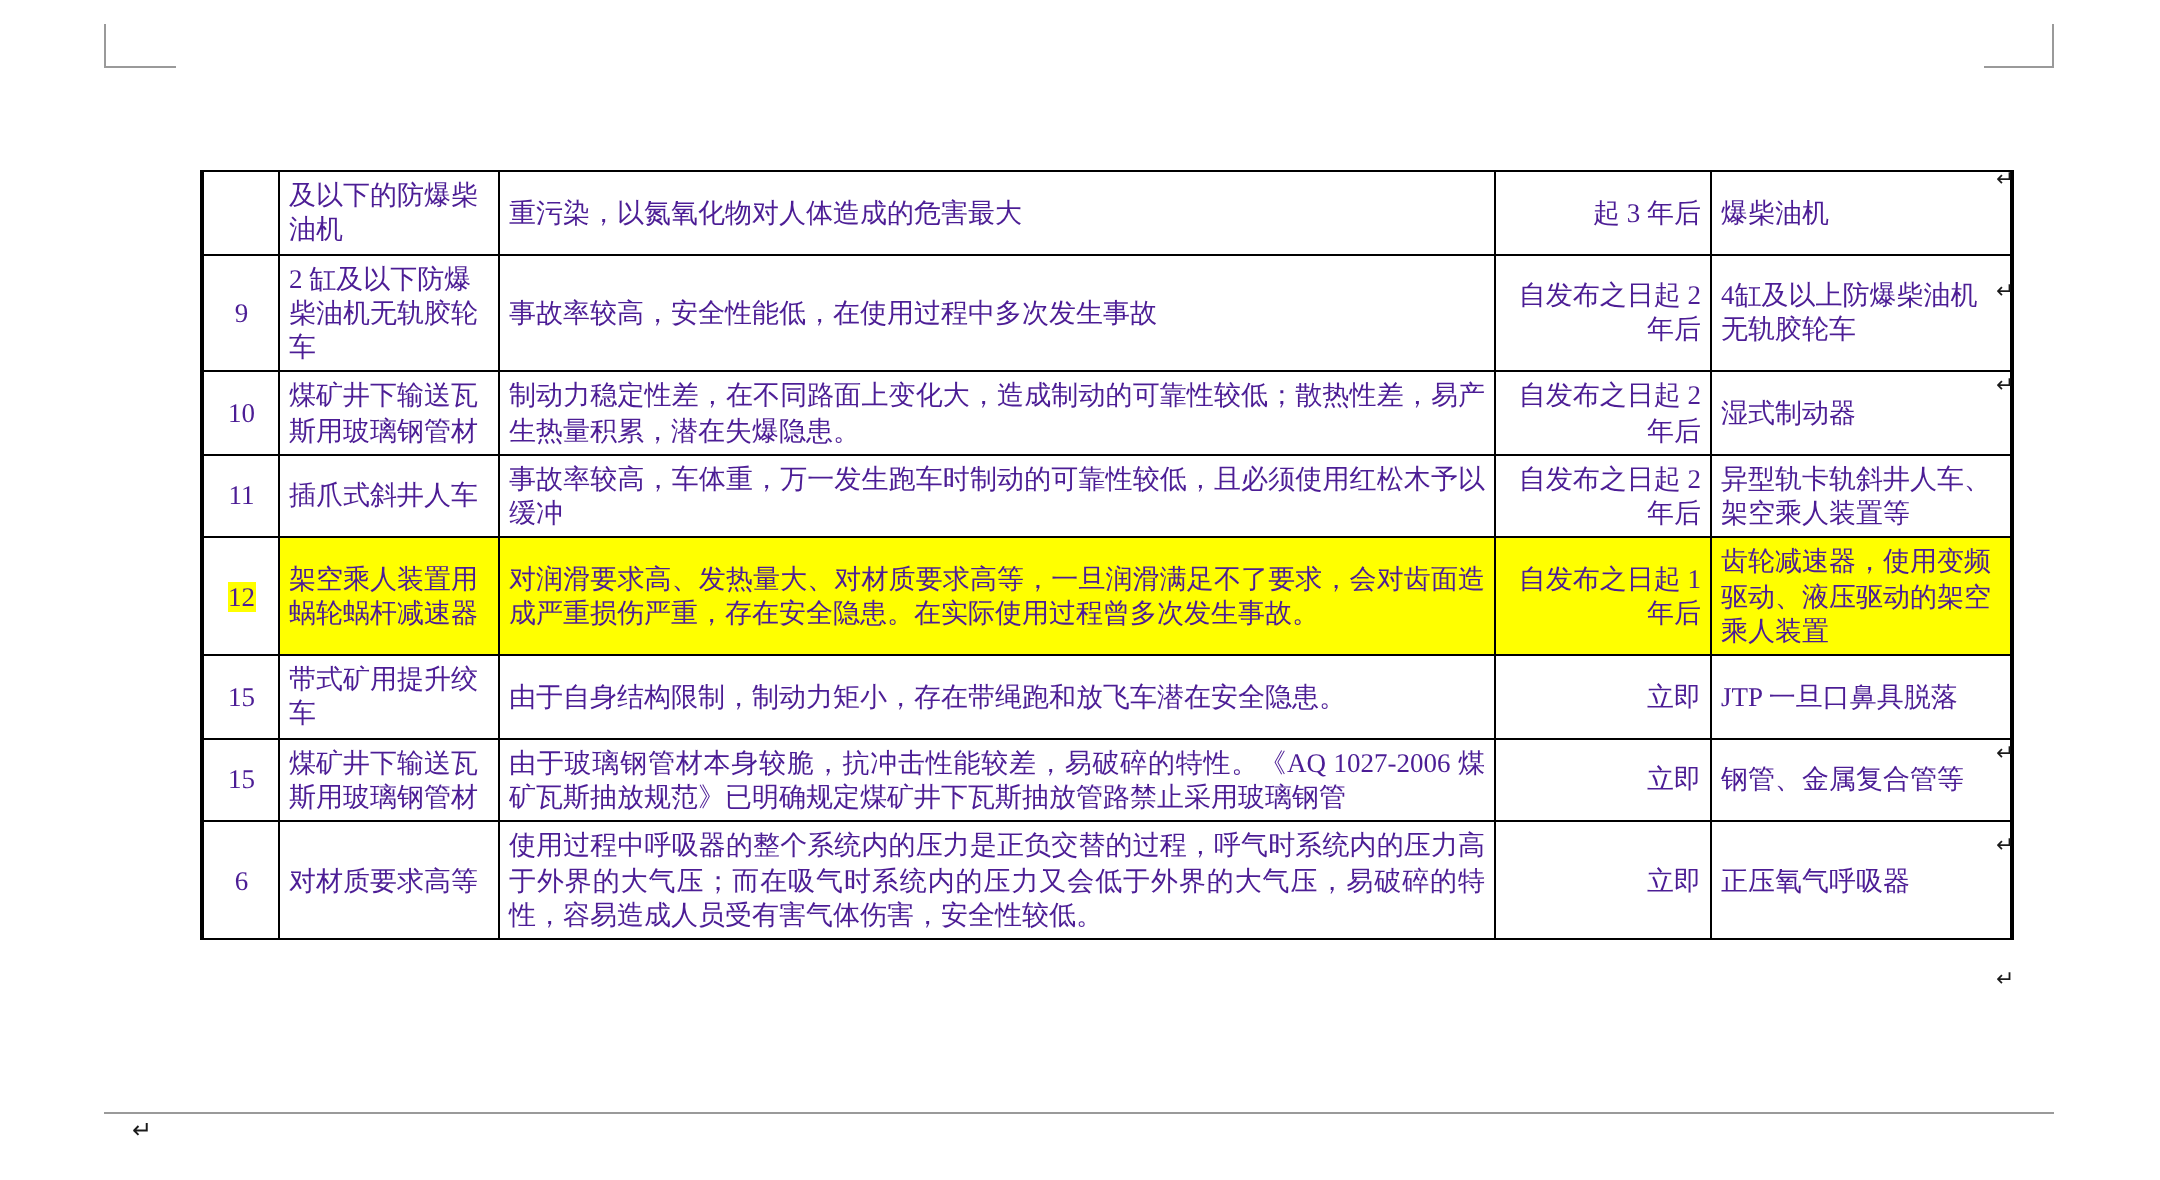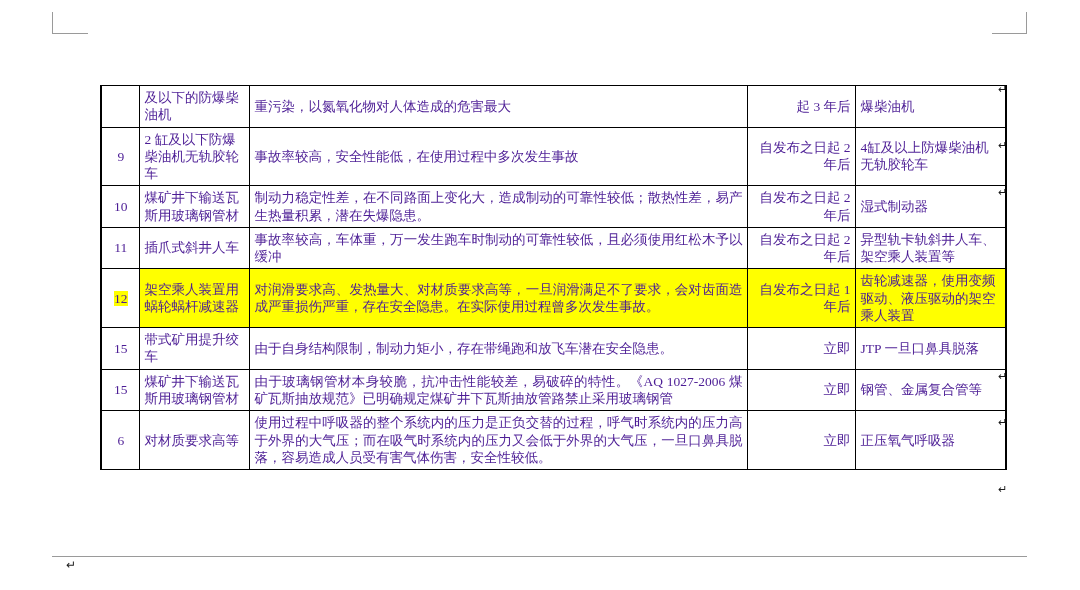--- a/index.html
+++ b/index.html
@@ -172,21 +172,21 @@
       <tr>
         <td class="c-no-cell left-thick">15</td>
         <td>煤矿井下输送瓦斯用玻璃钢管材</td>
         <td class="desc-cell">由于玻璃钢管材本身较脆，抗冲击性能较差，易破碎的特性。《AQ 1027-2006 煤矿瓦斯抽放规范》已明确规定煤矿井下瓦斯抽放管路禁止采用玻璃钢管</td>
         <td class="c-time-cell">立即</td>
         <td class="right-thick">钢管、金属复合管等</td>
       </tr>
       <tr class="thick-bottom">
         <td class="c-no-cell left-thick">6</td>
         <td>对材质要求高等</td>
-        <td class="desc-cell">使用过程中呼吸器的整个系统内的压力是正负交替的过程，呼气时系统内的压力高于外界的大气压；而在吸气时系统内的压力又会低于外界的大气压，一旦口鼻具脱落，容易造成人员受有害气体伤害，安全性较低。</td>
+        <td class="desc-cell">使用过程中呼吸器的整个系统内的压力是正负交替的过程，呼气时系统内的压力高于外界的大气压；而在吸气时系统内的压力又会低于外界的大气压，易破碎的特性，容易造成人员受有害气体伤害，安全性较低。</td>
         <td class="c-time-cell">立即</td>
         <td class="right-thick">正压氧气呼吸器</td>
       </tr>
     </tbody>
   </table>
 
   <div class="pilcrow-col">
     <div class="mark" style="height:46px;"></div>
     <div class="mark" style="height:56px;">↵</div>
     <div class="mark" style="height:47px;">↵</div>

